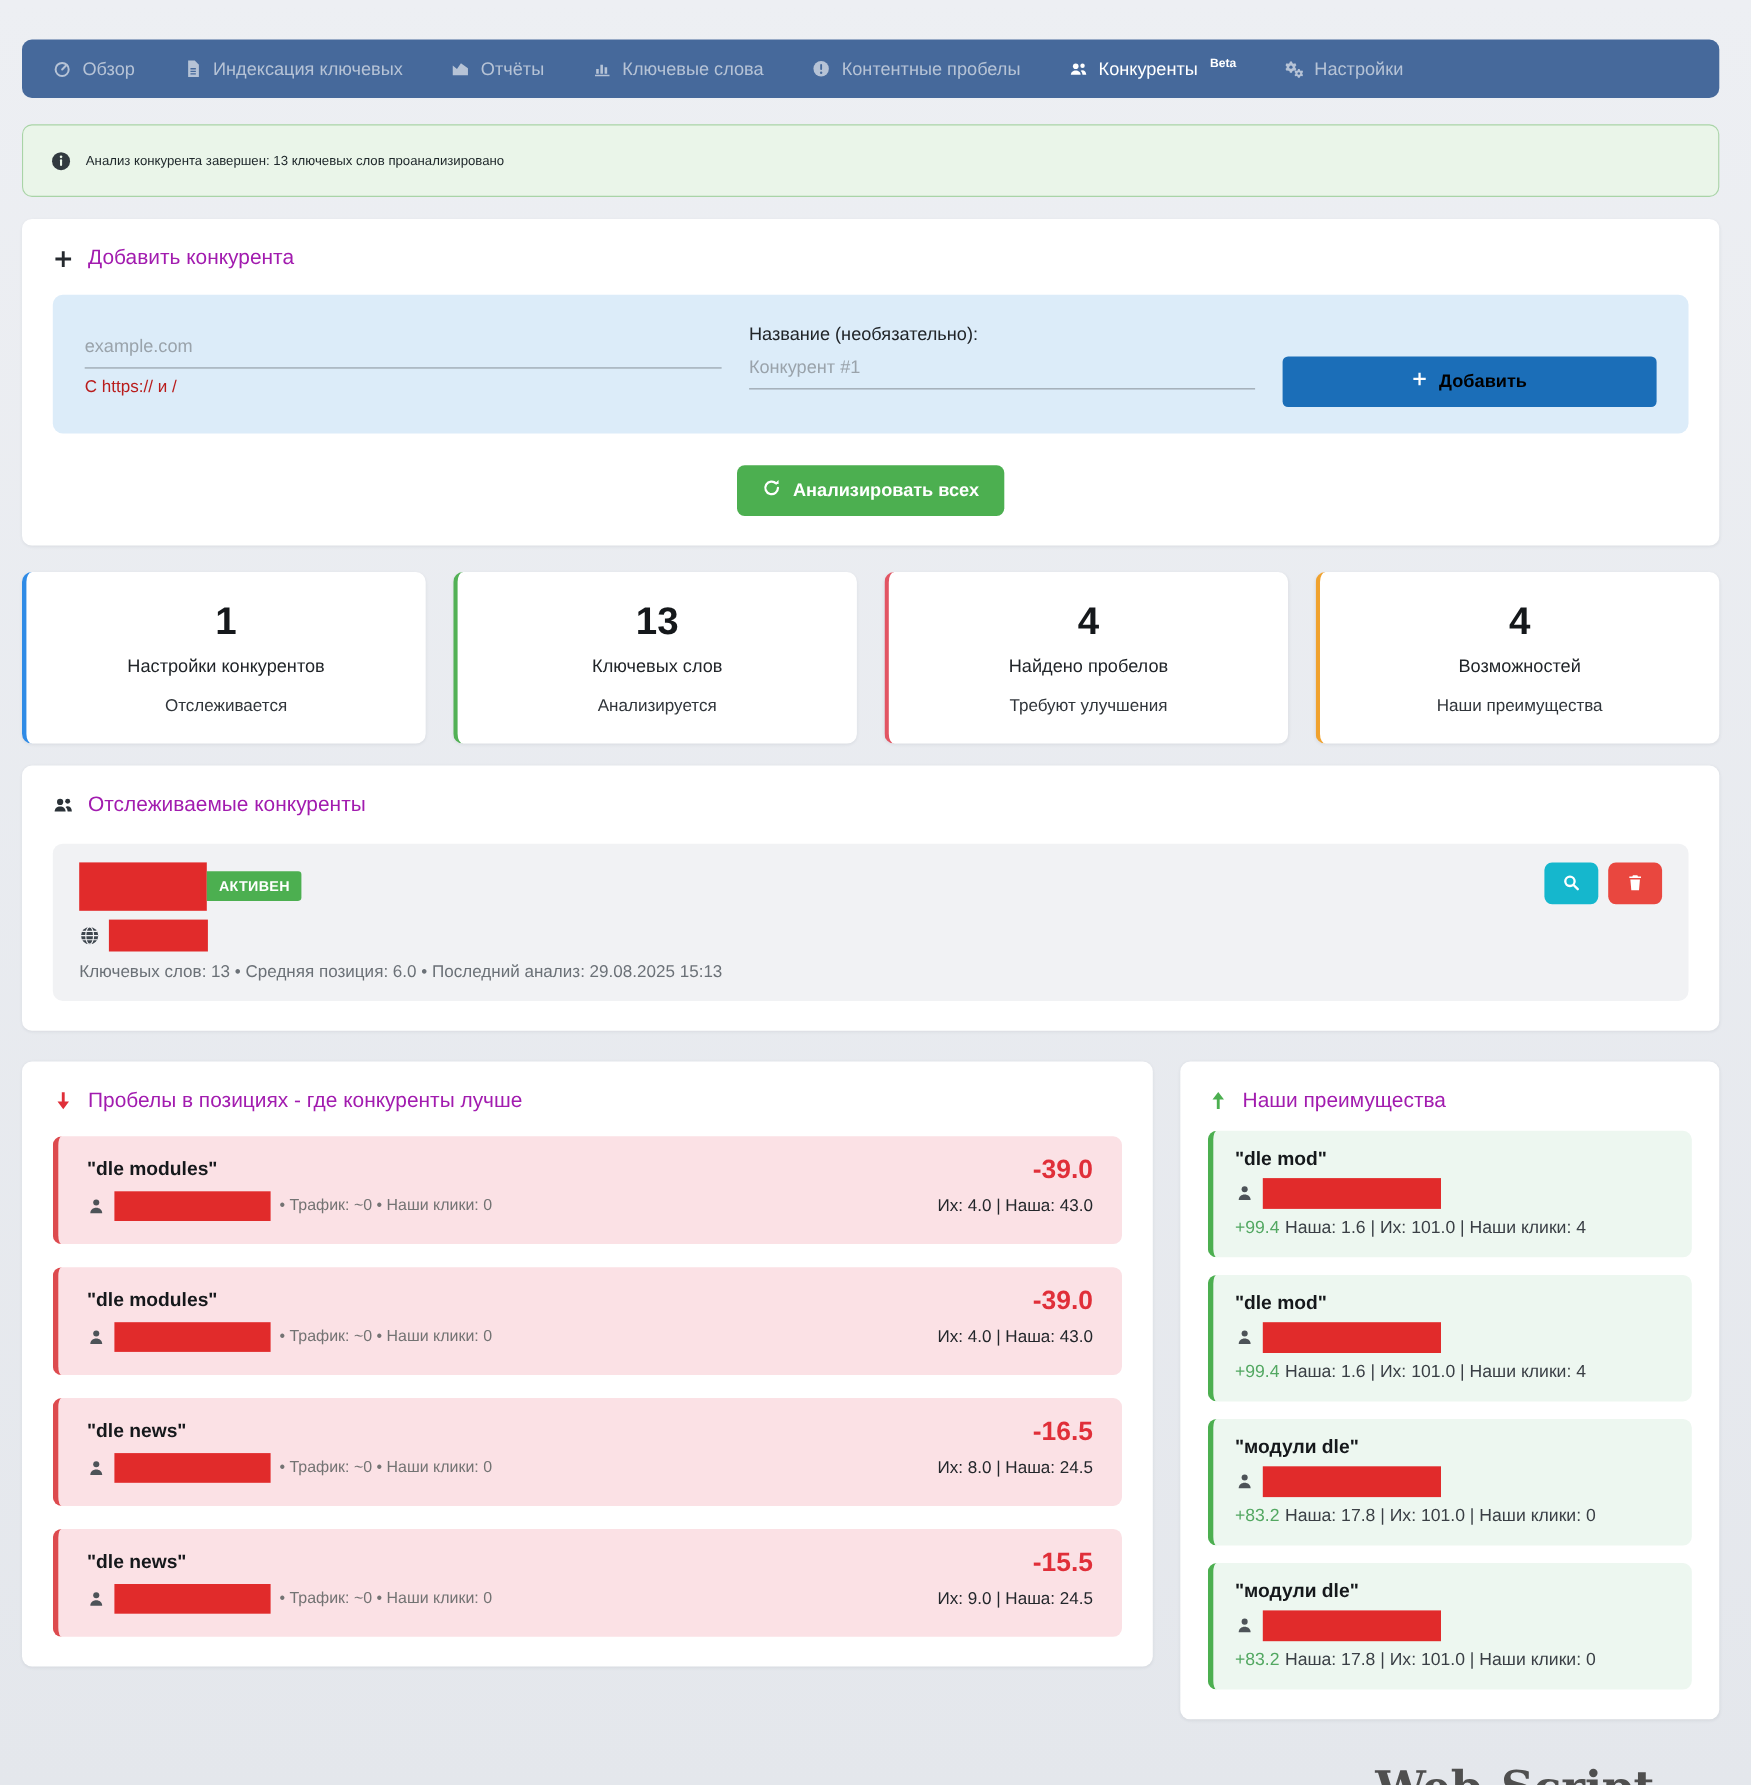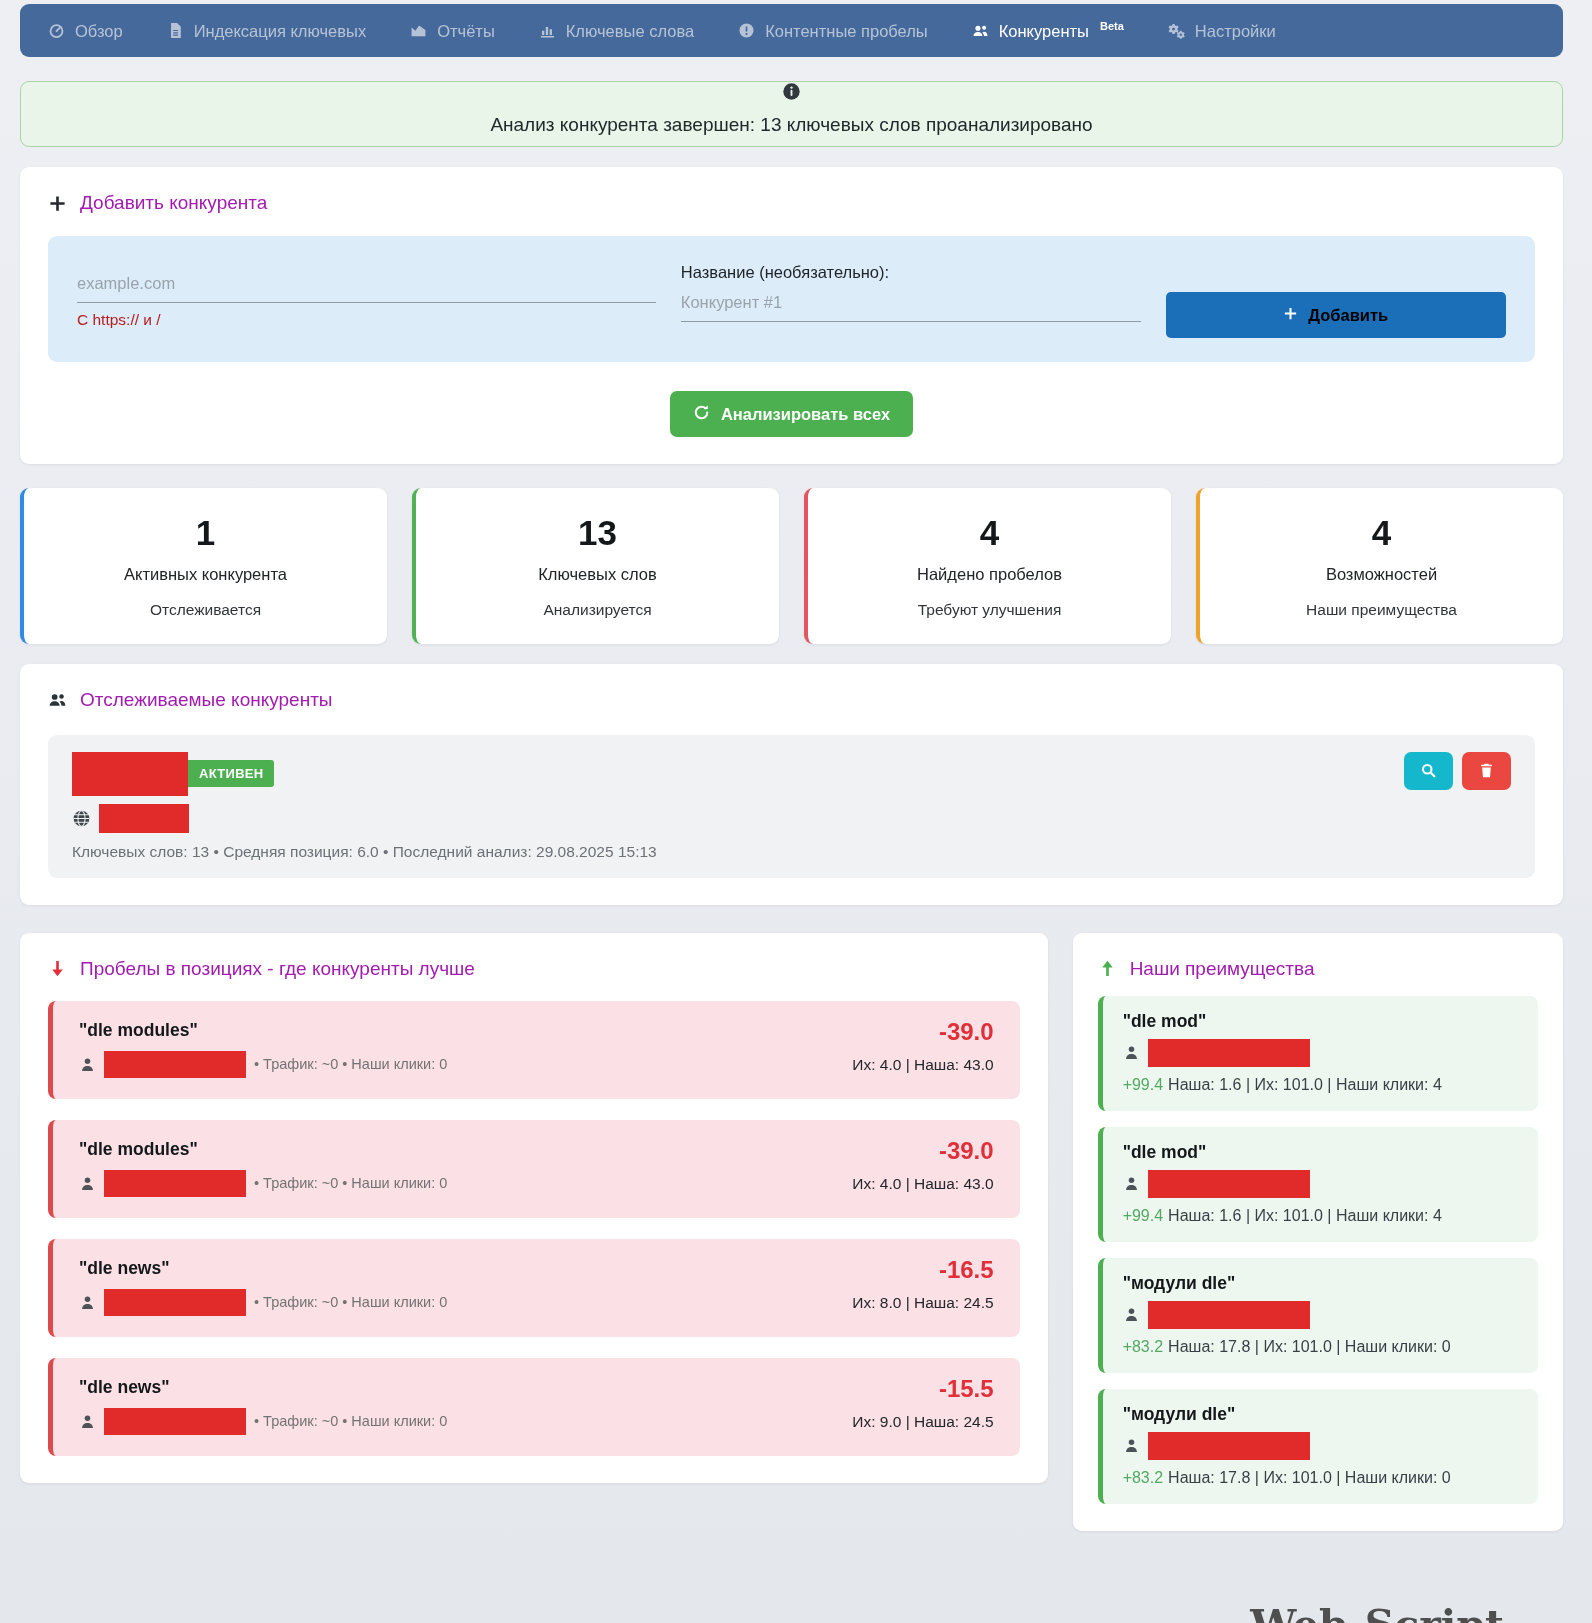--- a/index.html
+++ b/index.html
@@ -4,21 +4,21 @@
 <style>
   * { box-sizing: border-box; margin: 0; padding: 0; }
   html,body { width: 100%; }
   body {
     min-height: 1623px;
     position: relative;
     background: linear-gradient(180deg, #edeff3 0%, #e4e7ec 100%);
     font-family: "Liberation Sans", sans-serif;
     color: #212529;
   }
-  .page { padding: 4px 29px 30px 20px; }
+  .page { padding: 36px 29px 30px 20px; }
 
   
   .navbar {
     background: var(--navbar, #46699b);
     border-radius: 9px;
     height: 53px;
     display: flex;
     align-items: center;
     gap: 44px;
     padding: 0 28px;
@@ -35,21 +35,21 @@
 
   
   .alert {
     margin-top: 24px;
     background: #eaf5e9;
     border: 1px solid #a9d4a7;
     border-radius: 9px;
     height: 66px;
     display: flex; align-items: center; gap: 13px;
     padding: 0 25px;
-    font-size: 19px; color: #20292c; flex-direction: column;
+    font-size: 12px; color: #20292c;
   }
   .alert svg { width: 19px; height: 19px; display: block; }
 
   
   .card {
     background: #ffffff;
     border-radius: 9px;
     box-shadow: 0 1px 3px rgba(30,40,60,.07);
   }
   .card-title {
@@ -292,21 +292,21 @@
               <path d="M13.9 1.2v3.6h-3.6z" fill="#fff"></path>
             </svg></span>
         <span>Анализировать всех</span>
       </button>
     </div>
   </section>
 
   <div class="stats" id="stats">
       <div class="stat-card" style="border-left-color: rgb(47, 139, 230);">
         <div class="stat-value">1</div>
-        <div class="stat-label">Активных конкурента</div>
+        <div class="stat-label">Настройки конкурентов</div>
         <div class="stat-sub">Отслеживается</div>
       </div>
       <div class="stat-card" style="border-left-color: rgb(82, 177, 85);">
         <div class="stat-value">13</div>
         <div class="stat-label">Ключевых слов</div>
         <div class="stat-sub">Анализируется</div>
       </div>
       <div class="stat-card" style="border-left-color: rgb(226, 85, 99);">
         <div class="stat-value">4</div>
         <div class="stat-label">Найдено пробелов</div>

